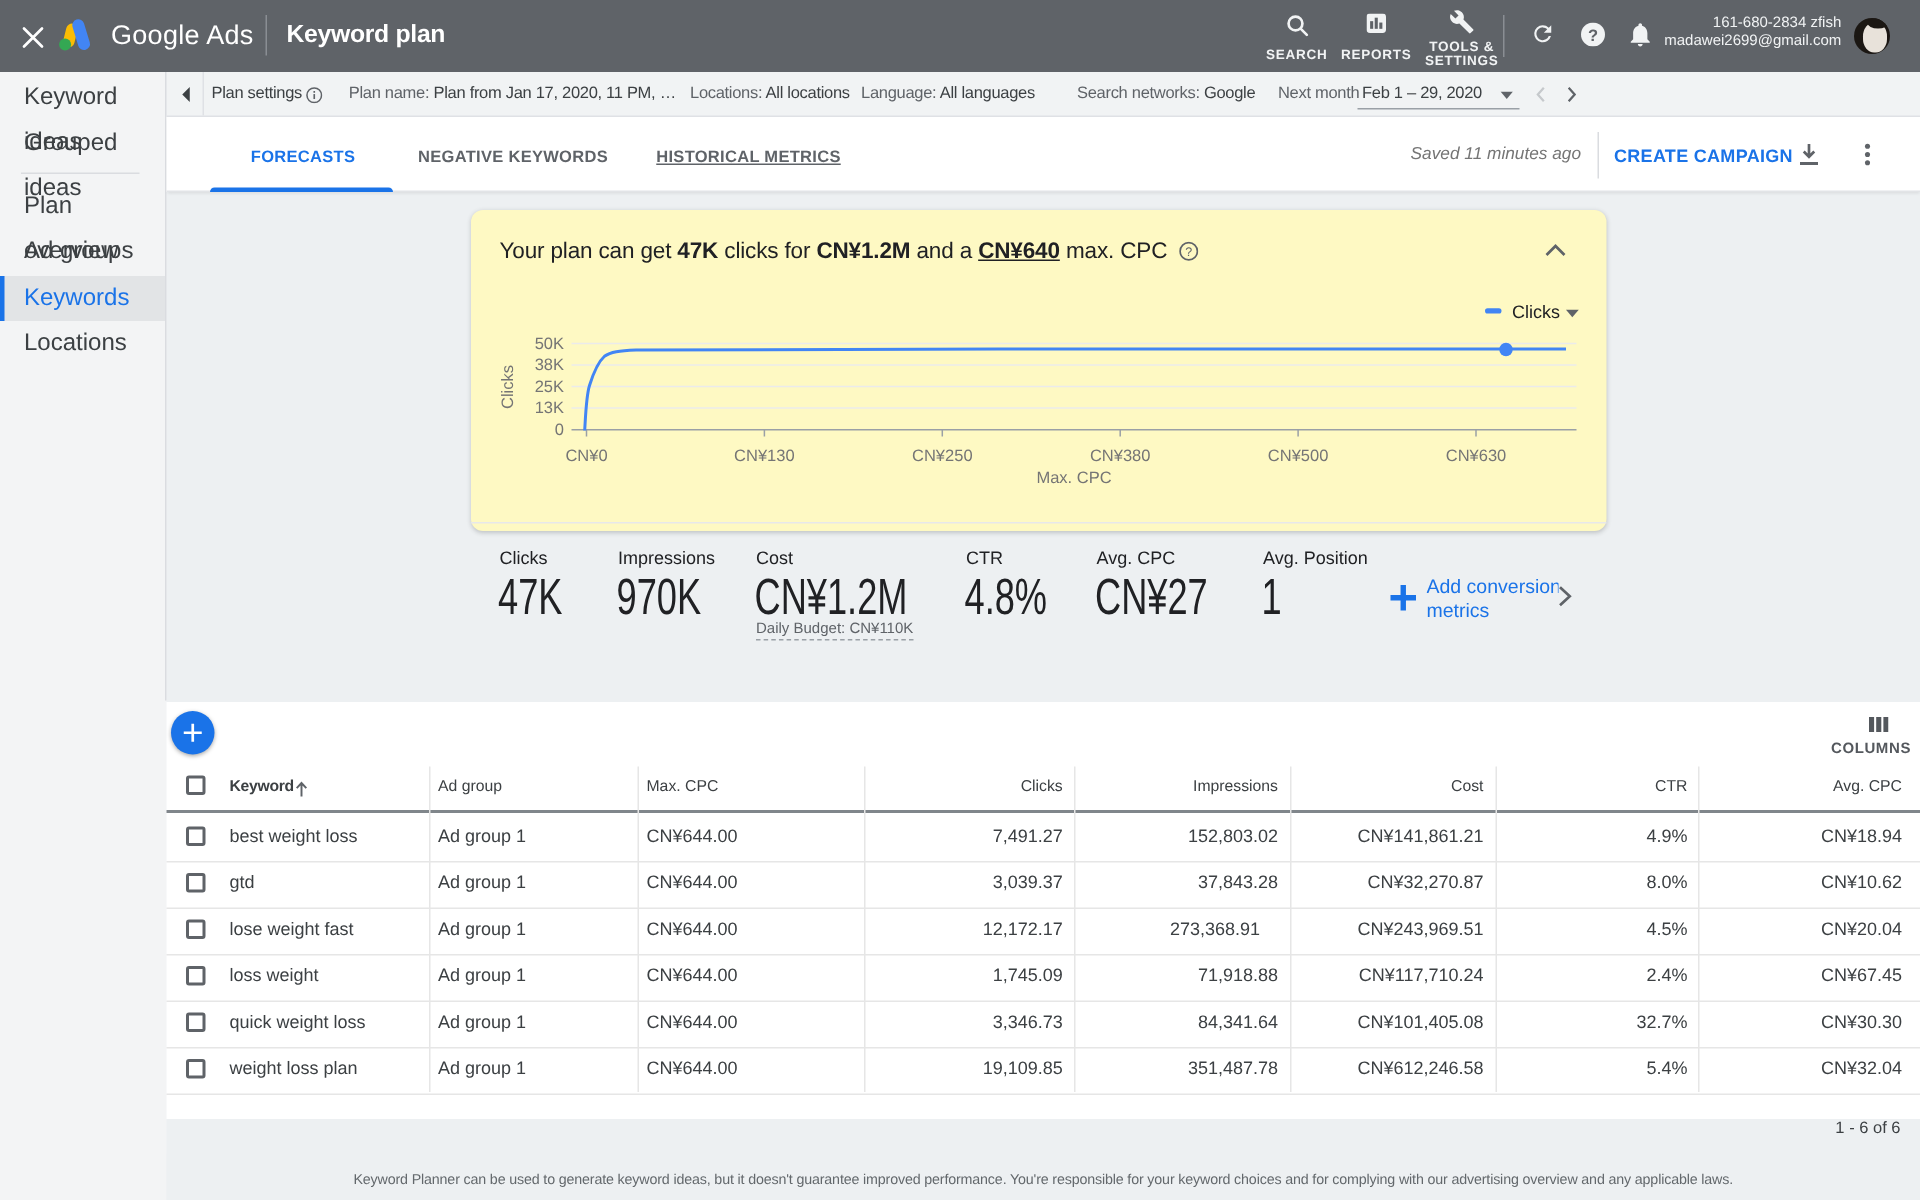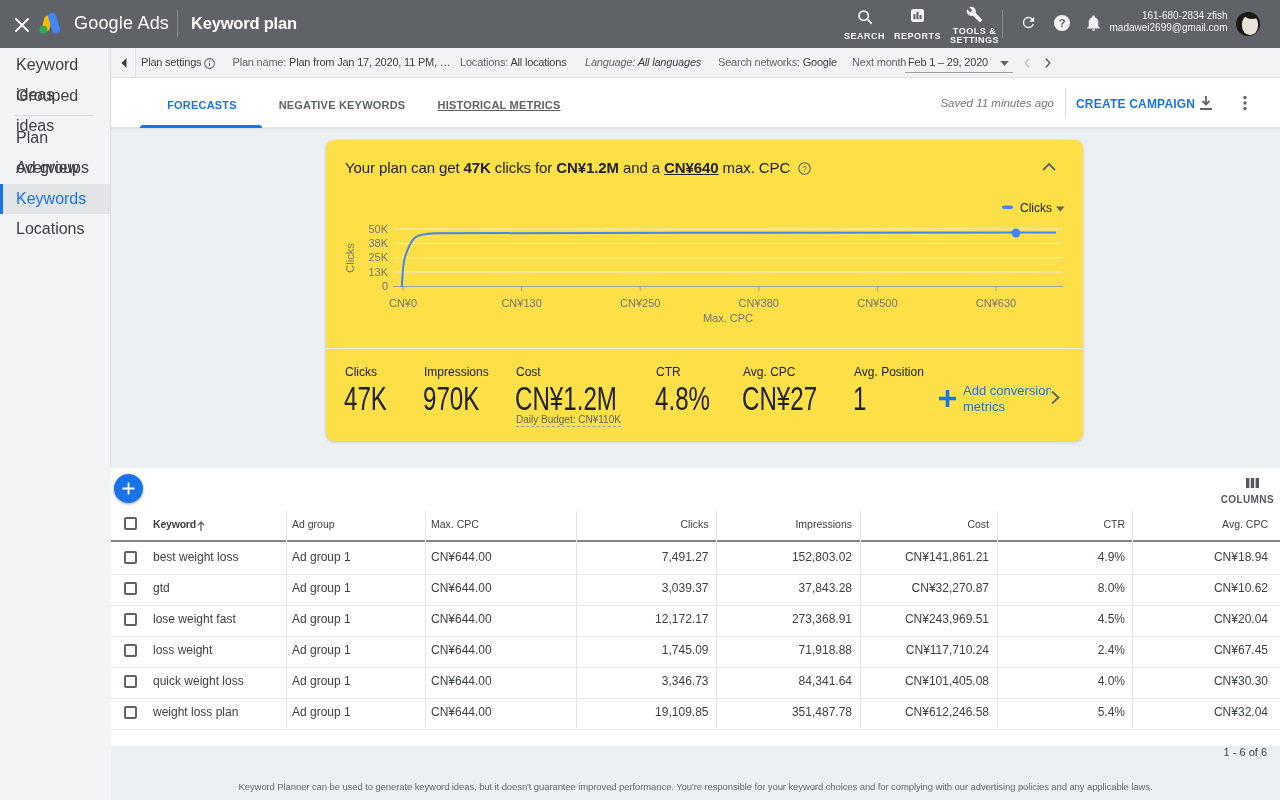--- a/index.html
+++ b/index.html
@@ -22,21 +22,21 @@
   #sidebar .brd { position:absolute; left:110px; top:0; width:1px; height:419px; background:#dadce0; }
   .sitem { position:absolute; left:0; width:110px; height:30px; line-height:30px; padding-left:16px; font-size:16px; color:#3c4043; }
   .sitem.sel { background:#e2e4e6; color:#1a73e8; border-left:3px solid #1a73e8; padding-left:13px; }
 
   
   #tabbar { left:111px; top:78px; width:1169px; height:50px; background:#fff; border-bottom:1px solid #e2e4e7; box-shadow:0 1px 2px rgba(0,0,0,.08); }
   .tab { position:absolute; top:0; height:50px; line-height:54px; text-align:center; font-size:11px; font-weight:700; letter-spacing:.2px; color:#5f6368; }
   .tab.active { color:#1a73e8; }
 
   
-  #card { left:326px; top:140px; width:757px; height:301px; background:#fde047; border-radius:8px; box-shadow:0 1px 3px rgba(60,64,67,.25); }
+  #card { left:314px; top:140px; width:757px; height:214px; background:#fef9c3; border-radius:8px; box-shadow:0 1px 3px rgba(60,64,67,.25); }
   #card .title { position:absolute; left:19px; top:19px; font-size:15px; letter-spacing:-.1px; color:#202124; }
   .statlbl { position:absolute; font-size:12px; color:#202124; }
   .statval { position:absolute; font-size:34px; color:#202124; transform:scaleX(.71); transform-origin:0 50%; white-space:pre; }
 
   
   #table { left:111px; top:468px; width:1169px; height:278px; background:#fff; }
   .hcell { position:absolute; top:0; height:31px; line-height:26px; font-size:10.5px; color:#3c4043; }
   .cell  { position:absolute; height:31px; line-height:27px; font-size:12px; color:#3c4043; white-space:nowrap; }
   .cb { position:absolute; width:13px; height:13px; border:2px solid #5f6368; border-radius:2px; }
   .row { left:0; width:1169px; height:31px; border-bottom:1px solid #e6e6e6; }
@@ -111,21 +111,21 @@
     </svg>
     <div class="abs" style="left:24px;top:0;width:1px;height:29px;background:#dfe1e5;"></div>
     <div class="abs dark" style="left:30px;">Plan settings</div>
     <svg class="abs" style="left:93px;top:9.5px" width="11" height="11" viewBox="0 0 14 14">
       <circle cx="7" cy="7" r="6.2" fill="none" stroke="#5f6368" stroke-width="1.3"></circle>
       <rect x="6.3" y="6" width="1.4" height="4.2" fill="#5f6368"></rect>
       <rect x="6.3" y="3.4" width="1.4" height="1.5" fill="#5f6368"></rect>
     </svg>
     <div class="abs" style="left:121.5px;">Plan name: <span class="dark">Plan from Jan 17, 2020, 11 PM, …</span></div>
     <div class="abs" style="left:349px;">Locations: <span class="dark">All locations</span></div>
-    <div class="abs" style="left:474px;font-style:italic;">Language: <span class="dark">All languages</span></div>
+    <div class="abs" style="left:463px;">Language: <span class="dark">All languages</span></div>
     <div class="abs" style="left:607px;">Search networks: <span class="dark">Google</span></div>
     <div class="abs" style="left:741px;">Next month</div>
     <div class="abs dark" style="left:797px;">Feb 1 – 29, 2020</div>
     <svg class="abs" style="left:889px;top:13px" width="9" height="5" viewBox="0 0 10 6">
       <path d="M0 0 L10 0 L5 6 Z" fill="#5f6368"></path>
     </svg>
     <div class="abs" style="left:794px;top:24px;width:108px;height:1px;background:#9aa0a6;"></div>
     <svg class="abs" style="left:912px;top:9px" width="8" height="12" viewBox="0 0 9 13">
       <path d="M7 1.5 L2.5 6.5 L7 11.5" fill="none" stroke="#c6c9cc" stroke-width="1.7"></path>
     </svg>
@@ -297,21 +297,21 @@
         <div class="cell" style="right:291px;">CN¥32,270.87</div>
         <div class="cell" style="right:155px;">8.0%</div>
         <div class="cell" style="right:12px;">CN¥10.62</div>
     </div>
     <div class="row abs" style="top:138px;">
       <div class="cb" style="left:13px;top:7px;"></div>
       <div class="cell" style="left:42px;">lose weight fast</div>
         <div class="cell" style="left:181px;">Ad group 1</div>
         <div class="cell" style="left:320px;">CN¥644.00</div>
       <div class="cell" style="right:571.5px;">12,172.17</div>
-        <div class="cell" style="right:428px;">273,368.91</div>
+        <div class="cell" style="right:440px;">273,368.91</div>
         <div class="cell" style="right:291px;">CN¥243,969.51</div>
         <div class="cell" style="right:155px;">4.5%</div>
         <div class="cell" style="right:12px;">CN¥20.04</div>
     </div>
     <div class="row abs" style="top:169px;">
       <div class="cb" style="left:13px;top:7px;"></div>
       <div class="cell" style="left:42px;">loss weight</div>
         <div class="cell" style="left:181px;">Ad group 1</div>
         <div class="cell" style="left:320px;">CN¥644.00</div>
       <div class="cell" style="right:571.5px;">1,745.09</div>
@@ -321,21 +321,21 @@
         <div class="cell" style="right:12px;">CN¥67.45</div>
     </div>
     <div class="row abs" style="top:200px;">
       <div class="cb" style="left:13px;top:7px;"></div>
       <div class="cell" style="left:42px;">quick weight loss</div>
         <div class="cell" style="left:181px;">Ad group 1</div>
         <div class="cell" style="left:320px;">CN¥644.00</div>
       <div class="cell" style="right:571.5px;">3,346.73</div>
         <div class="cell" style="right:428px;">84,341.64</div>
         <div class="cell" style="right:291px;">CN¥101,405.08</div>
-        <div class="cell" style="right:155px;">4.0%</div>
+        <div class="cell" style="right:155px;">32.7%</div>
         <div class="cell" style="right:12px;">CN¥30.30</div>
     </div>
     <div class="row abs" style="top:231px;">
       <div class="cb" style="left:13px;top:7px;"></div>
       <div class="cell" style="left:42px;">weight loss plan</div>
         <div class="cell" style="left:181px;">Ad group 1</div>
         <div class="cell" style="left:320px;">CN¥644.00</div>
       <div class="cell" style="right:571.5px;">19,109.85</div>
         <div class="cell" style="right:428px;">351,487.78</div>
         <div class="cell" style="right:291px;">CN¥612,246.58</div>
@@ -349,15 +349,15 @@
     <div class="vsep" style="left:604.5px;"></div>
     <div class="vsep" style="left:748.6px;"></div>
     <div class="vsep" style="left:885.7px;"></div>
     <div class="vsep" style="left:1021px;"></div>
 
     <div class="abs" style="left:0;top:272px;width:1169px;height:29px;font-size:11px;color:#3c4043;">
         <span style="position:absolute;right:13px;top:6px;">1 - 6 of 6</span>
       </div>
   </div>
 
-  <div id="footer" class="abs">Keyword Planner can be used to generate keyword ideas, but it doesn't guarantee improved performance. You're responsible for your keyword choices and for complying with our advertising policies and any applicable laws.</div>
+  <div id="footer" class="abs">Keyword Planner can be used to generate keyword ideas, but it doesn't guarantee improved performance. You're responsible for your keyword choices and for complying with our advertising overview and any applicable laws.</div>
 
 </div>
 
 </body></html>

